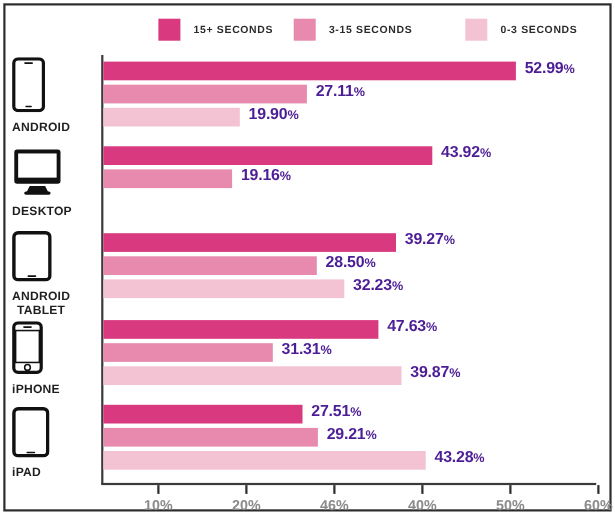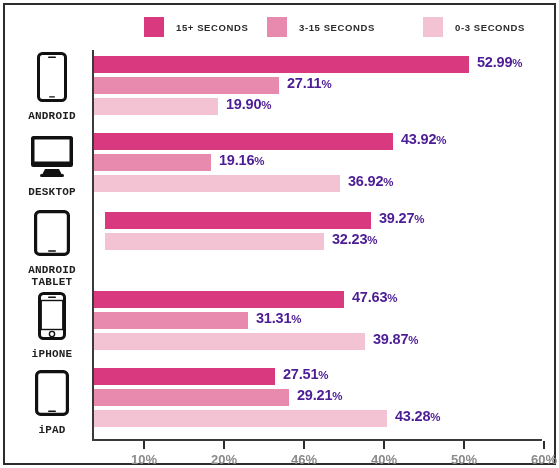--- a/index.html
+++ b/index.html
@@ -155,23 +155,22 @@
     top: 45px;
     width: 82px;
     height: 390px;
   }
   .cat {
     position: absolute;
     left: 0;
     width: 82px;
     display: flex;
     flex-direction: column;
-    align-items: center;
+    align-items: flex-start;
     justify-content: flex-start;
-    font-family: Liberation Mono, monospace;
   }
   .cat-icon {
     display: block;
   }
   .cat-label {
     margin-top: 3px;
     font-size: 11px;
     font-weight: bold;
     color: #1f1f1f;
     letter-spacing: 0.2px;
@@ -282,30 +281,30 @@
 
       <div class="group" style="top:83px;">
         <div class="bar-row">
           <div class="bar" style="width:299px;background:#d8397f;"></div>
           <div class="bar-value" style="left:307px;"><span>43.92</span><span class="pct">%</span></div>
         </div>
         <div class="bar-row">
           <div class="bar" style="width:117px;background:#e78aad;"></div>
           <div class="bar-value" style="left:125px;"><span>19.16</span><span class="pct">%</span></div>
         </div>
-        <div class="bar-row">
-          <div class="bar" style="width:246px;background:#f3c2d3;"></div>
-          <div class="bar-value" style="left:254px;"><span>36.92</span><span class="pct">%</span></div>
-        </div>
-      </div>
-
-      <div class="group" style="top:162px;padding-left:11px;">
+      </div>
+
+      <div class="group" style="top:162px;">
         <div class="bar-row">
           <div class="bar" style="width:266px;background:#d8397f;"></div>
           <div class="bar-value" style="left:274px;"><span>39.27</span><span class="pct">%</span></div>
+        </div>
+        <div class="bar-row">
+          <div class="bar" style="width:194px;background:#e78aad;"></div>
+          <div class="bar-value" style="left:202px;"><span>28.50</span><span class="pct">%</span></div>
         </div>
         <div class="bar-row">
           <div class="bar" style="width:219px;background:#f3c2d3;"></div>
           <div class="bar-value" style="left:227px;"><span>32.23</span><span class="pct">%</span></div>
         </div>
       </div>
 
       <div class="group" style="top:241px;">
         <div class="bar-row">
           <div class="bar" style="width:250px;background:#d8397f;"></div>

